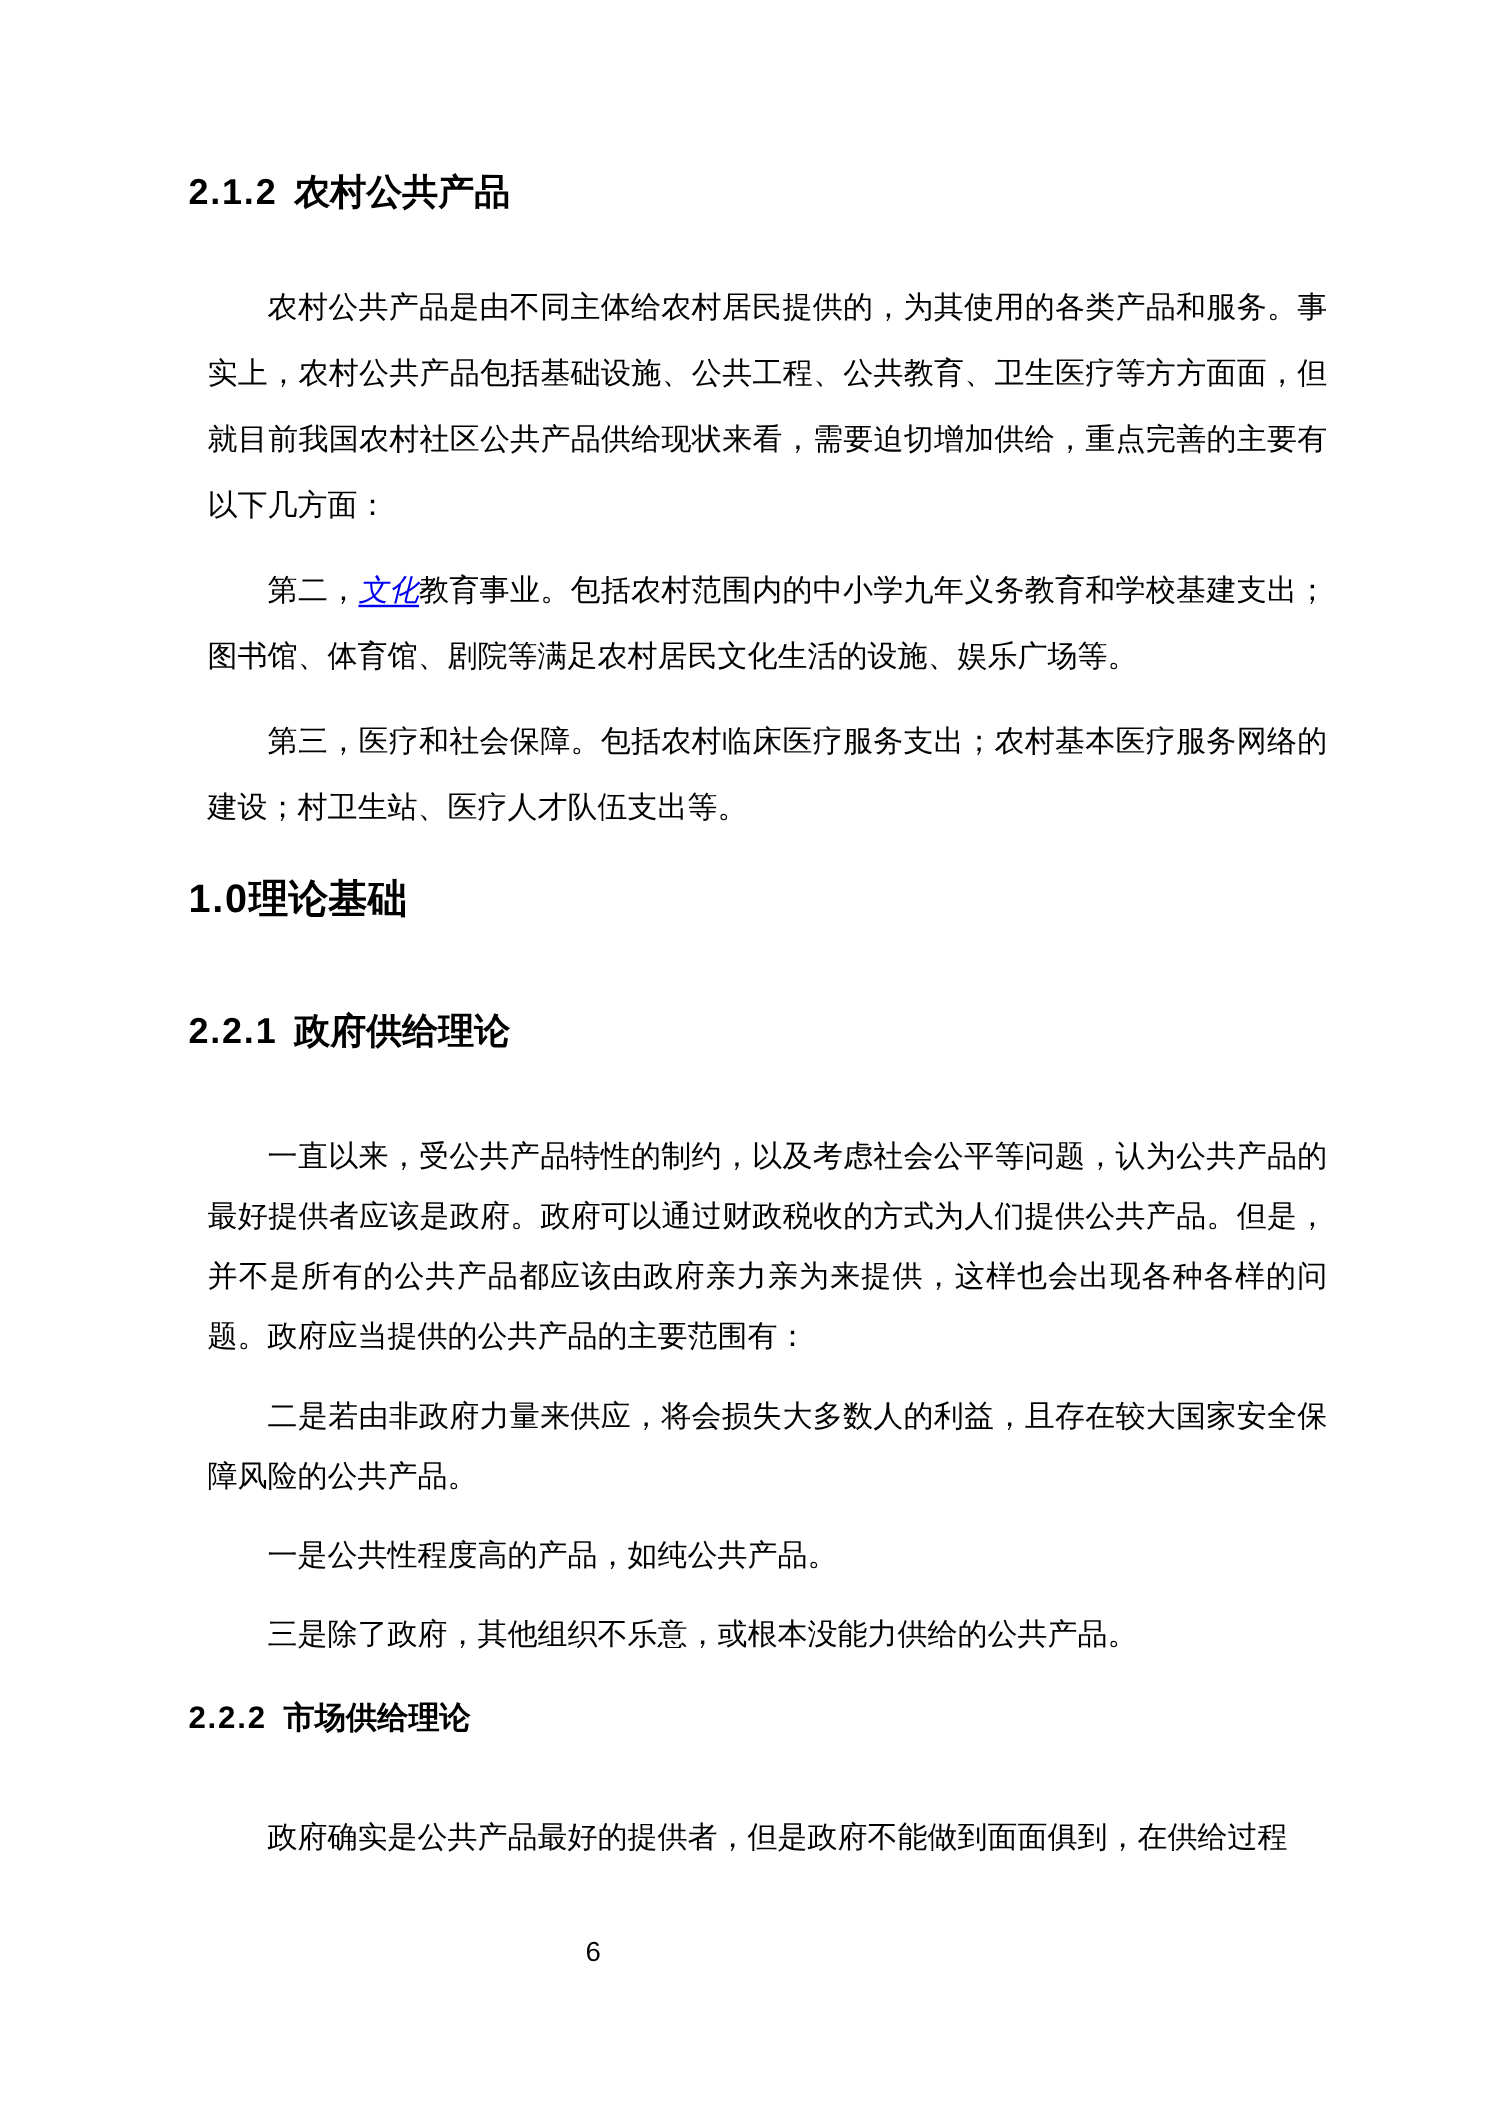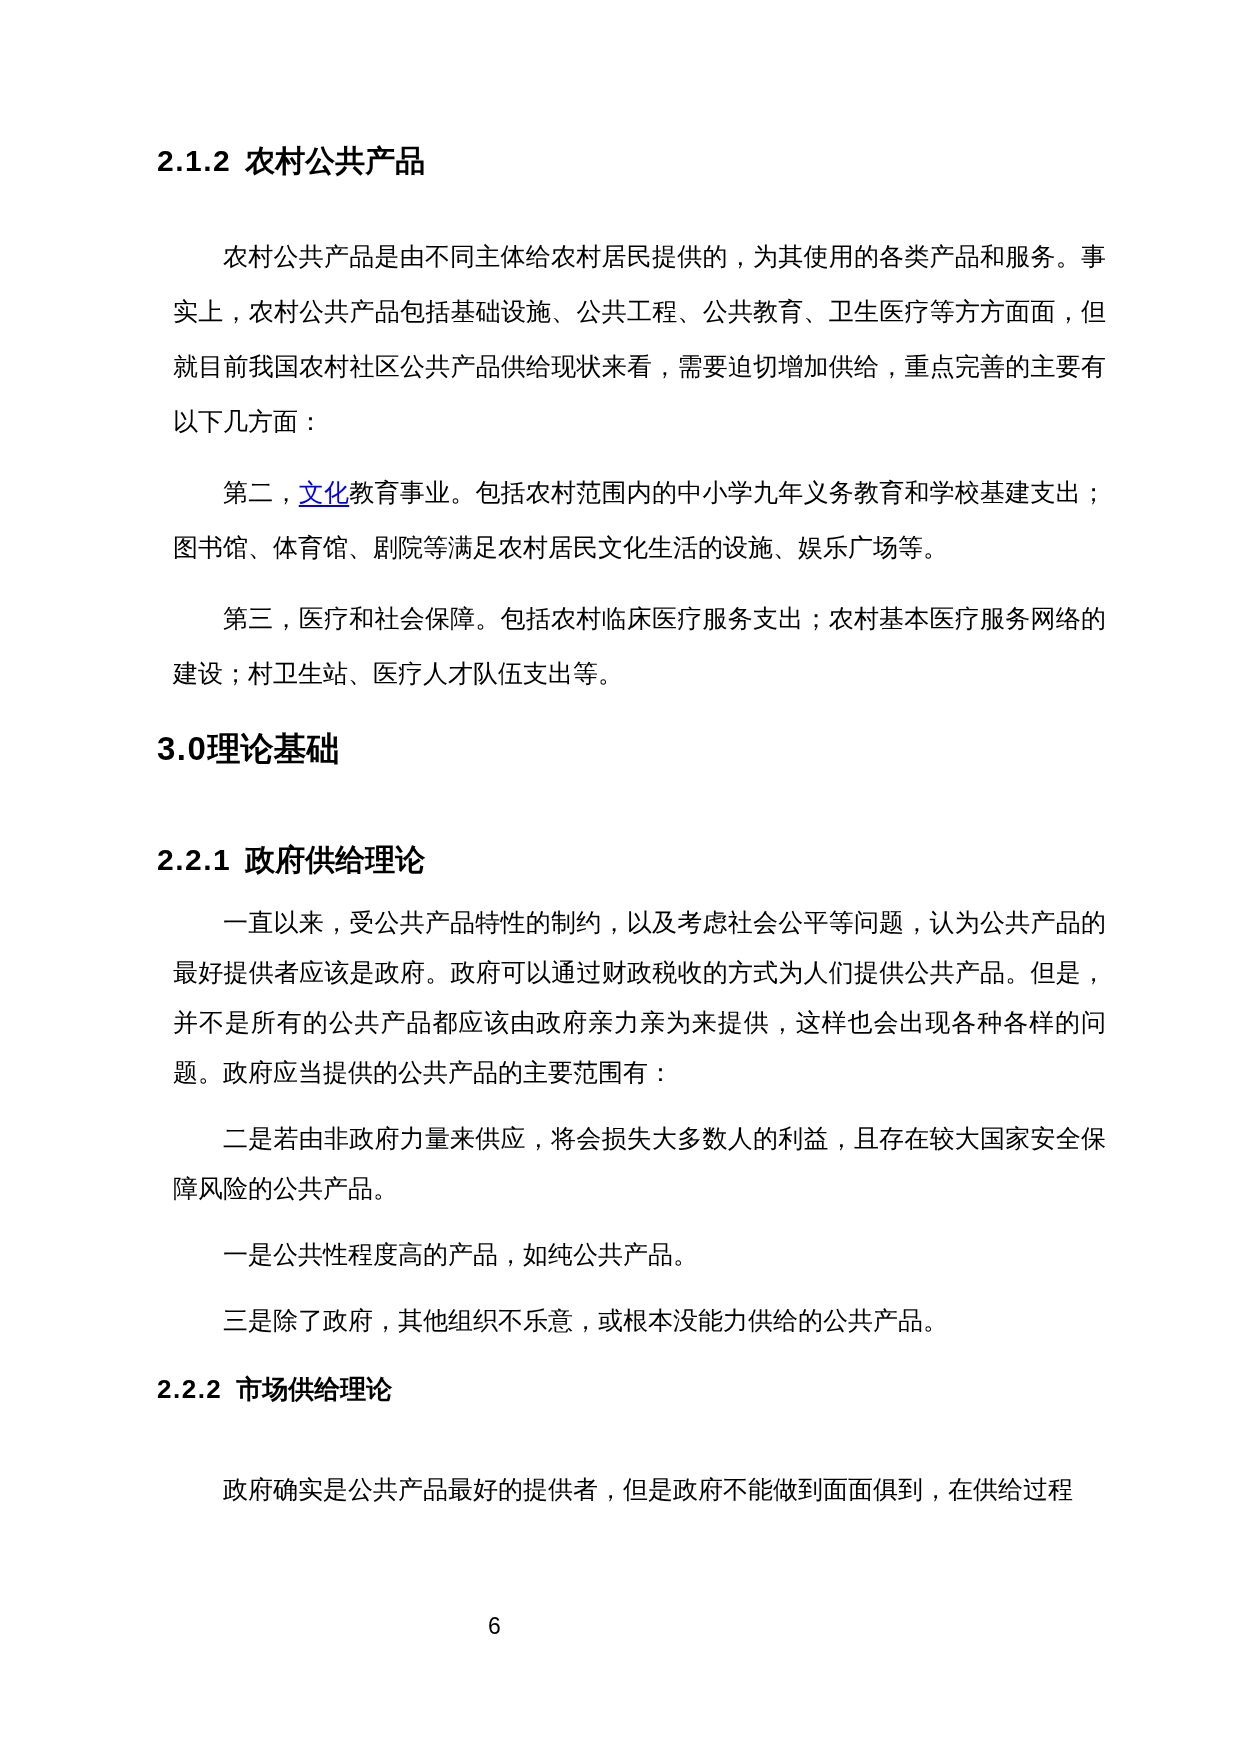--- a/index.html
+++ b/index.html
@@ -28,35 +28,36 @@
     font-family: "Liberation Sans", "DejaVu Sans", sans-serif;
     font-weight: 700;
     color: var(--text-color);
     margin: 0;
     line-height: 1.2;
   }
   .h-num { letter-spacing: 1.5px; }
   .h-num.gap { margin-right: 14px; }
   #h212 { font-size: 30px; margin: 0 0 50px 0; }
   #h22  { font-size: 33px; margin: 28px 0 73px 0; }
-  #h221 { font-size: 30px; margin: 0 0 20px 0; }
+  #h221 { font-size: 30px; margin: 0 0 62px 0; }
   #h222 { font-size: 26px; margin: 28px 0 60px 0; }
   p.body-text {
     font-size: 25px;
     margin: 16px;
     text-align: justify;
     text-indent: 2em;
     color: var(--text-color);
   }
   .sec1 p.body-text { line-height: 55px; }
   .sec2 p.body-text { line-height: 50px; }
   a.inline-link {
     color: var(--link-color);
     text-decoration: underline;
     text-underline-offset: 4px;
+    font-style: italic;
   }
   .page-number {
     position: absolute;
     top: 1612px;
     left: 488px;
     font-size: 23px;
     line-height: 28px;
     color: var(--text-color);
     font-family: "Liberation Sans", "DejaVu Sans", sans-serif;
   }
@@ -70,21 +71,21 @@
     <h3 class="heading" id="h212"><span class="h-num gap">2.1.2</span><span>农村公共产品</span></h3>
 
     <p class="body-text">农村公共产品是由不同主体给农村居民提供的，为其使用的各类产品和服务。事实上，农村公共产品包括基础设施、公共工程、公共教育、卫生医疗等方方面面，但就目前我国农村社区公共产品供给现状来看，需要迫切增加供给，重点完善的主要有以下几方面：</p>
 
 
     <p class="body-text"><span>第二，</span><a href="#" class="inline-link">文化</a><span>教育事业。包括农村范围内的中小学九年义务教育和学校基建支出；图书馆、体育馆、剧院等满足农村居民文化生活的设施、娱乐广场等。</span></p>
 
     <p class="body-text">第三，医疗和社会保障。包括农村临床医疗服务支出；农村基本医疗服务网络的建设；村卫生站、医疗人才队伍支出等。</p>
   </div>
 
-  <h2 class="heading" id="h22"><span class="h-num">3.0</span><span>理论基础</span></h2>
+  <h2 class="heading" id="h22"><span class="h-num">1.0</span><span>理论基础</span></h2>
 
   <div class="sec2">
     <h3 class="heading" id="h221"><span class="h-num gap">2.2.1</span><span>政府供给理论</span></h3>
 
     <p class="body-text">一直以来，受公共产品特性的制约，以及考虑社会公平等问题，认为公共产品的最好提供者应该是政府。政府可以通过财政税收的方式为人们提供公共产品。但是，并不是所有的公共产品都应该由政府亲力亲为来提供，这样也会出现各种各样的问题。政府应当提供的公共产品的主要范围有：</p>
 
     <p class="body-text">二是若由非政府力量来供应，将会损失大多数人的利益，且存在较大国家安全保障风险的公共产品。</p>
 
     <p class="body-text">一是公共性程度高的产品，如纯公共产品。</p>
 

